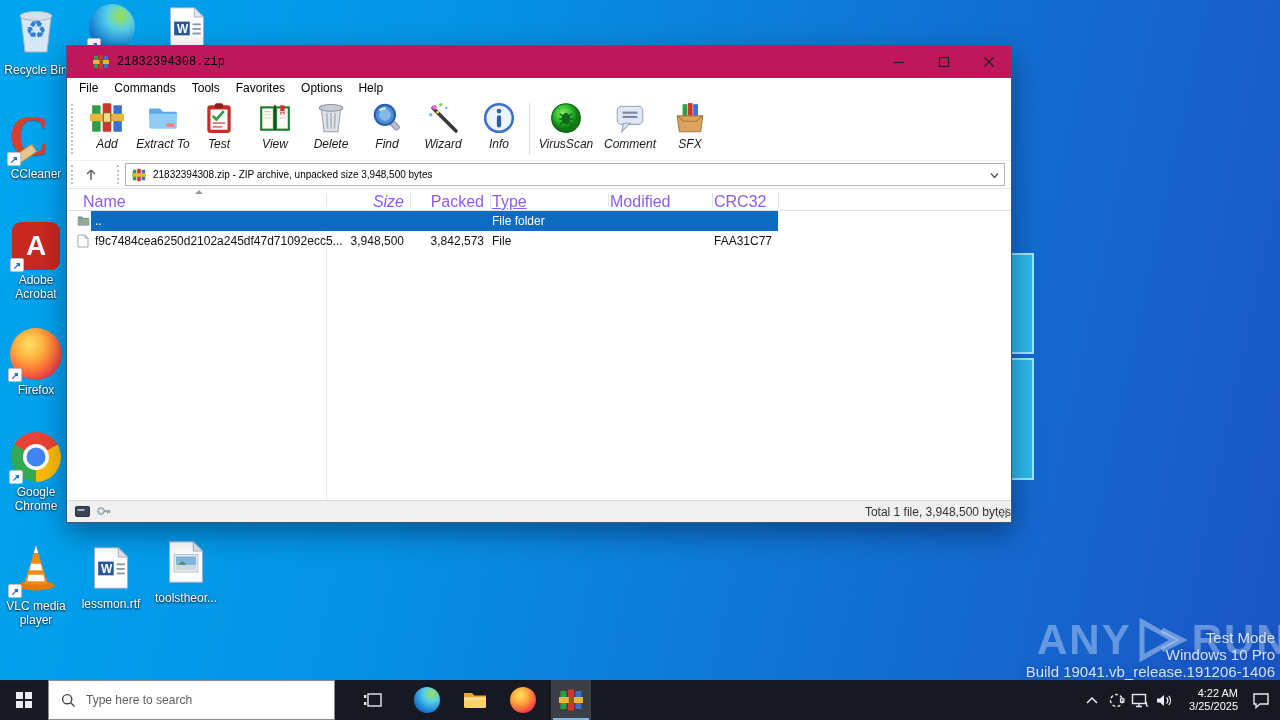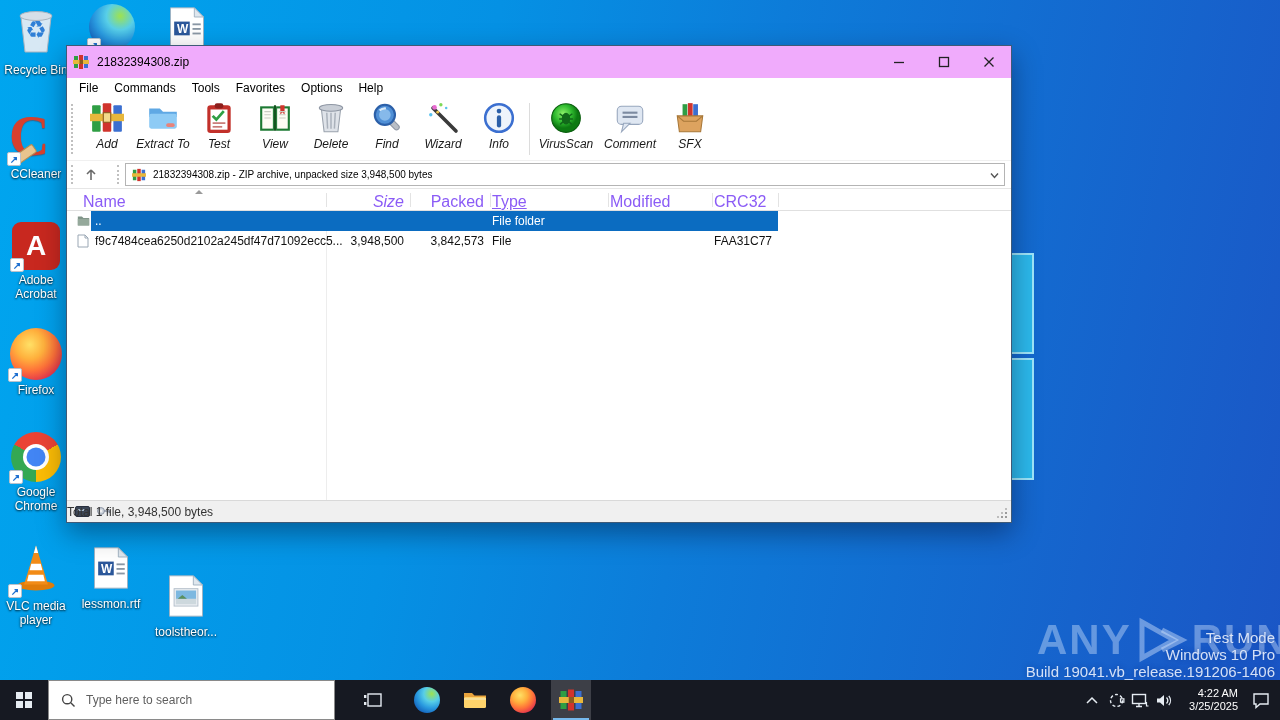--- a/index.html
+++ b/index.html
@@ -41,21 +41,21 @@
 
   
   .wm-big { position:absolute; left:1037px; top:616px; display:flex; align-items:center; z-index:2;
     color:rgba(210,228,252,.42); font-size:42px; font-weight:bold; letter-spacing:2px; }
   .wm-lines { position:absolute; right:5px; z-index:3; text-align:right; color:rgba(238,244,255,.88);
     font-size:15px; text-shadow:0 0 5px rgba(15,55,140,.65); }
 
   
   #win { position:absolute; left:66px; top:45px; width:946px; height:478px; background:#fff;
     border:1px solid #3f5a77; box-shadow:0 10px 26px rgba(0,0,20,.38); z-index:10; font-size:12px; color:#111; }
-  .titlebar { position:relative; height:32px; display:flex; align-items:center; padding-left:6px; background:#f0abfc; }
+  .titlebar { position:relative; height:32px; display:flex; align-items:center; padding-left:26px; background:#be185d;font-family:Liberation Mono, monospace; }
   .titlebar .t-text { margin-left:8px; font-size:12px; color:#000; }
   .win-controls { position:absolute; right:0; top:0; height:32px; display:flex; }
   .wc { width:45px; height:32px; display:flex; align-items:center; justify-content:center; }
   .menubar { height:20px; display:flex; align-items:center; padding-left:4px; }
   .menu-item { padding:0 8px; font-size:12px; color:#000; }
   .toolbar { position:relative; height:63px; display:flex; align-items:flex-start; padding:3px 0 0 12px; border-bottom:1px solid #f0f0f0; }
   .tb-grab { position:absolute; left:4px; top:6px; height:50px; border-left:2px dotted #c0c0c0; }
   .tb-btn { width:56px; display:flex; flex-direction:column; align-items:center;font-style:italic; }
   .tb-btn.wide { width:64px; }
   .tb-btn .tb-label { margin-top:2px; font-size:12px; color:#1a1a1a; }
@@ -82,21 +82,21 @@
   .lv-row .c-name { position:absolute; left:28px; top:3px; white-space:nowrap; }
   .lv-row .c-size { position:absolute; left:259px; width:78px; top:3px; text-align:right; }
   .lv-row .c-packed { position:absolute; left:343px; width:74px; top:3px; text-align:right; }
   .lv-row .c-type { position:absolute; left:425px; top:3px; }
   .lv-row .c-crc { position:absolute; left:647px; top:3px; }
   .lv-row.selected .c-name, .lv-row.selected .c-type { color:#fff; z-index:1; }
 
   .statusbar { position:absolute; left:0; bottom:0; right:0; height:22px; background:#f0f0f0;
     border-top:1px solid #d9d9d9; font-size:12px; color:#333; }
   .sb-icons { position:absolute; left:8px; top:4px; display:flex; gap:6px; align-items:center; }
-  .sb-total { position:absolute; left:0; right:0; top:4px; text-align:left; }
+  .sb-total { position:absolute; left:0; right:0; top:4px; text-align:right; }
   .grip { position:absolute; right:4px; bottom:4px; width:2px; height:2px; background:#9a9a9a;
     box-shadow:-4px 0 0 #9a9a9a, 0 -4px 0 #9a9a9a, -8px 0 0 #bdbdbd, -4px -4px 0 #bdbdbd, 0 -8px 0 #bdbdbd; }
 
   
   #taskbar { position:absolute; left:0; bottom:0; width:1280px; height:40px; background:#161922; z-index:20; display:flex; }
   .tb-slot { width:48px; height:40px; display:flex; align-items:center; justify-content:center; }
   .tb-app { width:40px; height:40px; display:flex; align-items:center; justify-content:center; position:relative; }
   #search-box { width:287px; height:40px; background:#fff; border:1px solid #8a8a8a; display:flex;
     align-items:center; padding-left:12px; }
   #search-box .s-text { margin-left:10px; font-size:12px; color:#5f5f5f; }
@@ -206,21 +206,21 @@
         <rect x="6" y="17" width="17" height="15" fill="#2b579a"></rect>
         <text x="9" y="29.5" font-size="13" font-weight="bold" fill="#fff" font-family="sans-serif">W</text>
         <rect x="26" y="19" width="9" height="2" fill="#8a97a5"></rect>
         <rect x="26" y="24" width="9" height="2" fill="#8a97a5"></rect>
         <rect x="26" y="29" width="9" height="2" fill="#8a97a5"></rect>
       </svg>
     </div>
     <div class="dt-label">lessmon.rtf</div>
   </div>
 
-  <div class="dt" style="left:154px;top:574px;justify-content:space-between;">
+  <div class="dt" style="left:154px;top:540px;justify-content:space-between;">
     <div class="dt-ico">
       <svg width="38" height="44" viewBox="0 0 40 48">
         <path d="M2 2 H28 L38 12 V46 H2 Z" fill="#fff" stroke="#9fb0c0"></path>
         <path d="M28 2 V12 H38 Z" fill="#dfe7ee" stroke="#9fb0c0"></path>
         <rect x="7" y="16" width="26" height="19" fill="#e9edf1" stroke="#b3bec9"></rect>
         <rect x="9" y="18" width="22" height="10" fill="#7db8e0"></rect>
         <rect x="9" y="27" width="22" height="6" fill="#cdd8dd"></rect>
         <path d="M11 27 l5-4 5 4 Z" fill="#5b8f5e"></path>
       </svg>
     </div>

